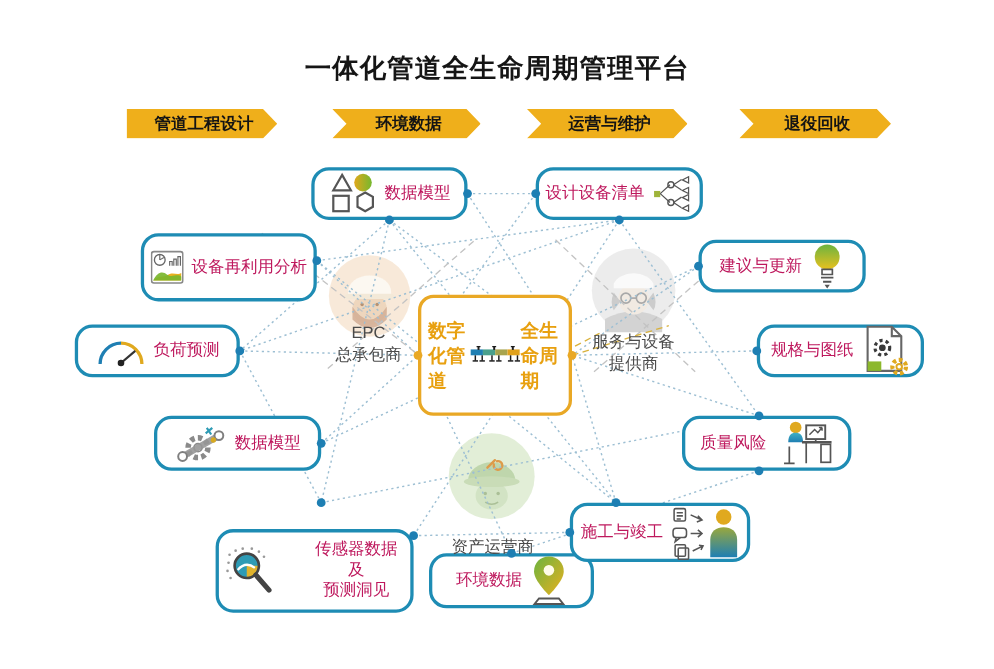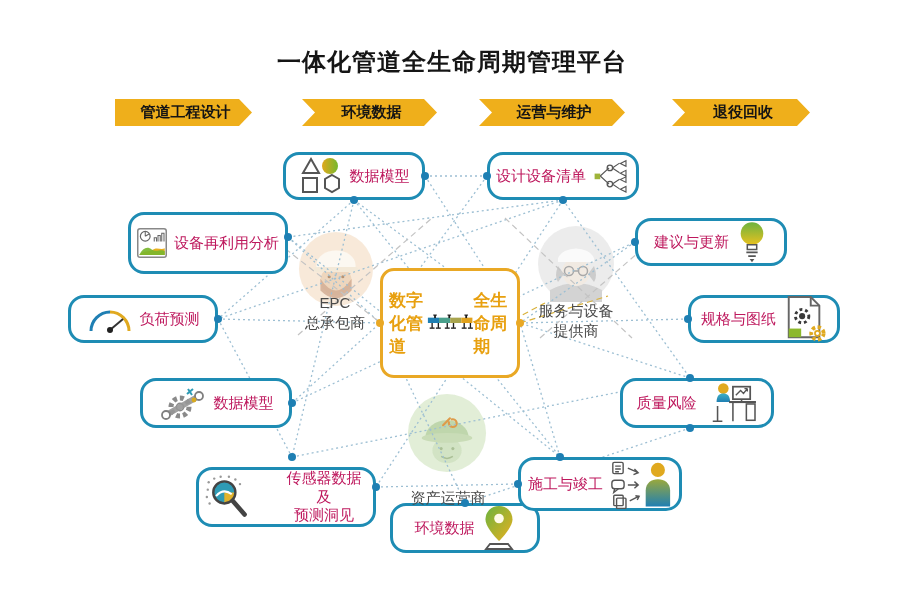--- a/index.html
+++ b/index.html
@@ -172,21 +172,21 @@
       <circle cx="21" cy="23" r="3.6" fill="#fff" stroke="#8a8a8a" stroke-width="1.6"></circle>
       <line x1="7" y1="31" x2="40" y2="12" stroke="#979797" stroke-width="6" stroke-linecap="round" opacity="0.9"></line>
       <circle cx="7" cy="31" r="4" fill="#fff" stroke="#7f7f7f" stroke-width="1.8"></circle>
       <circle cx="40" cy="12" r="4" fill="#fff" stroke="#7f7f7f" stroke-width="1.8"></circle>
       <path d="M29 5 L33 11 M34 5 L28 10" stroke="#2e9bb5" stroke-width="2"></path>
       <circle cx="35" cy="16" r="2.4" fill="#d8aa20"></circle>
     </svg>
     <span class="lbl">数据模型</span>
   </div>
 
-  <div class="node" style="left:196px;top:467px;width:180px;height:60px;gap:28px;">
+  <div class="node" style="left:196px;top:481px;width:180px;height:76px;gap:28px;">
     <svg width="50" height="48" viewBox="0 0 52 48">
       <g fill="#999">
         <circle cx="4" cy="8" r="1.3"></circle>
           <circle cx="10" cy="4" r="1.3"></circle>
           <circle cx="17" cy="2" r="1.3"></circle>
         <circle cx="3" cy="16" r="1.3"></circle>
           <circle cx="26" cy="2" r="1.3"></circle>
           <circle cx="33" cy="5" r="1.3"></circle>
         <circle cx="2" cy="24" r="1.3"></circle>
           <circle cx="5" cy="31" r="1.3"></circle>

